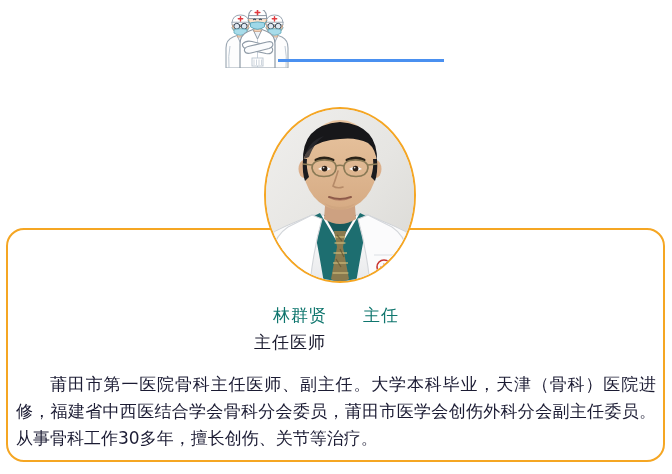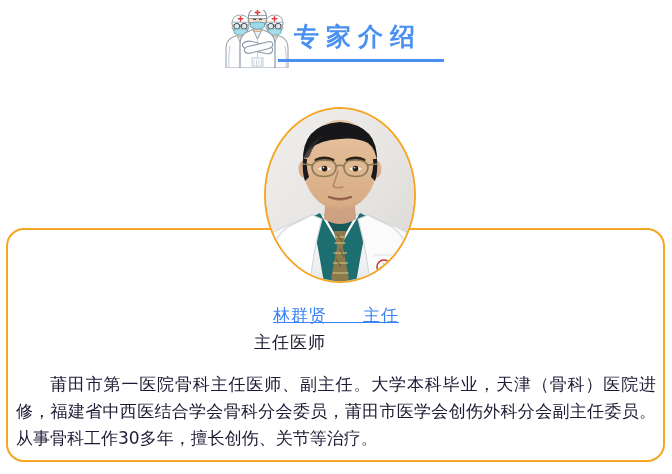--- a/index.html
+++ b/index.html
@@ -105,25 +105,24 @@
   }
 
   
   #name-line {
     position: absolute;
     left: 0;
     top: 303px;
     width: 672px;
     text-align: center;
     font-size: 17px;
-    color: #3b82f6;
+    color: #0f766e;
     line-height: 24px;
     letter-spacing: 1px;
     white-space: pre;
-    text-decoration: underline;
   }
   #title-line {
     position: absolute;
     left: 0;
     top: 330px;
     width: 580px;
     text-align: center;
     font-size: 17px;
     color: #1b1b2f;
     line-height: 24px;
@@ -220,21 +219,20 @@
 
           <path d="M18.5 34 Q22 30 28 31.5 L44 35.5 Q49.5 37 48.5 41 Q47.5 44.5 42 43.5 L24 39.5 Q18 38 18.5 34 Z" fill="#ffffff" stroke="#8e9aa6" stroke-width="1.1"></path>
           <path d="M48.5 33 Q50 36.5 45 38.5 L27 43 Q21.5 44.3 20.5 40.8 Q19.8 37.5 25 36.3 L43 32 Q47.5 31 48.5 33 Z" fill="#fbfcfd" stroke="#8e9aa6" stroke-width="1.1"></path>
 
           <rect x="28" y="48" width="11" height="8" fill="#ffffff" stroke="#b9c4cf" stroke-width="0.9"></rect>
           <path d="M30 49.5 L30 55 M32.5 49.5 L32.5 55 M35 49.5 L35 55 M37.5 49.5 L37.5 55" stroke="#c3ccd6" stroke-width="0.8"></path>
         </g>
       </svg>
     </div>
 
-    <div id="header-title">专家介绍</div>
     <div id="header-underline"></div>
   </div>
 </div>
 
 <div id="profile-card"></div>
 
 <div id="portrait-wrap">
   <div id="portrait-frame">
     <svg id="portrait-photo" viewBox="0 0 152 176" xmlns="http://www.w3.org/2000/svg">
       <defs>

